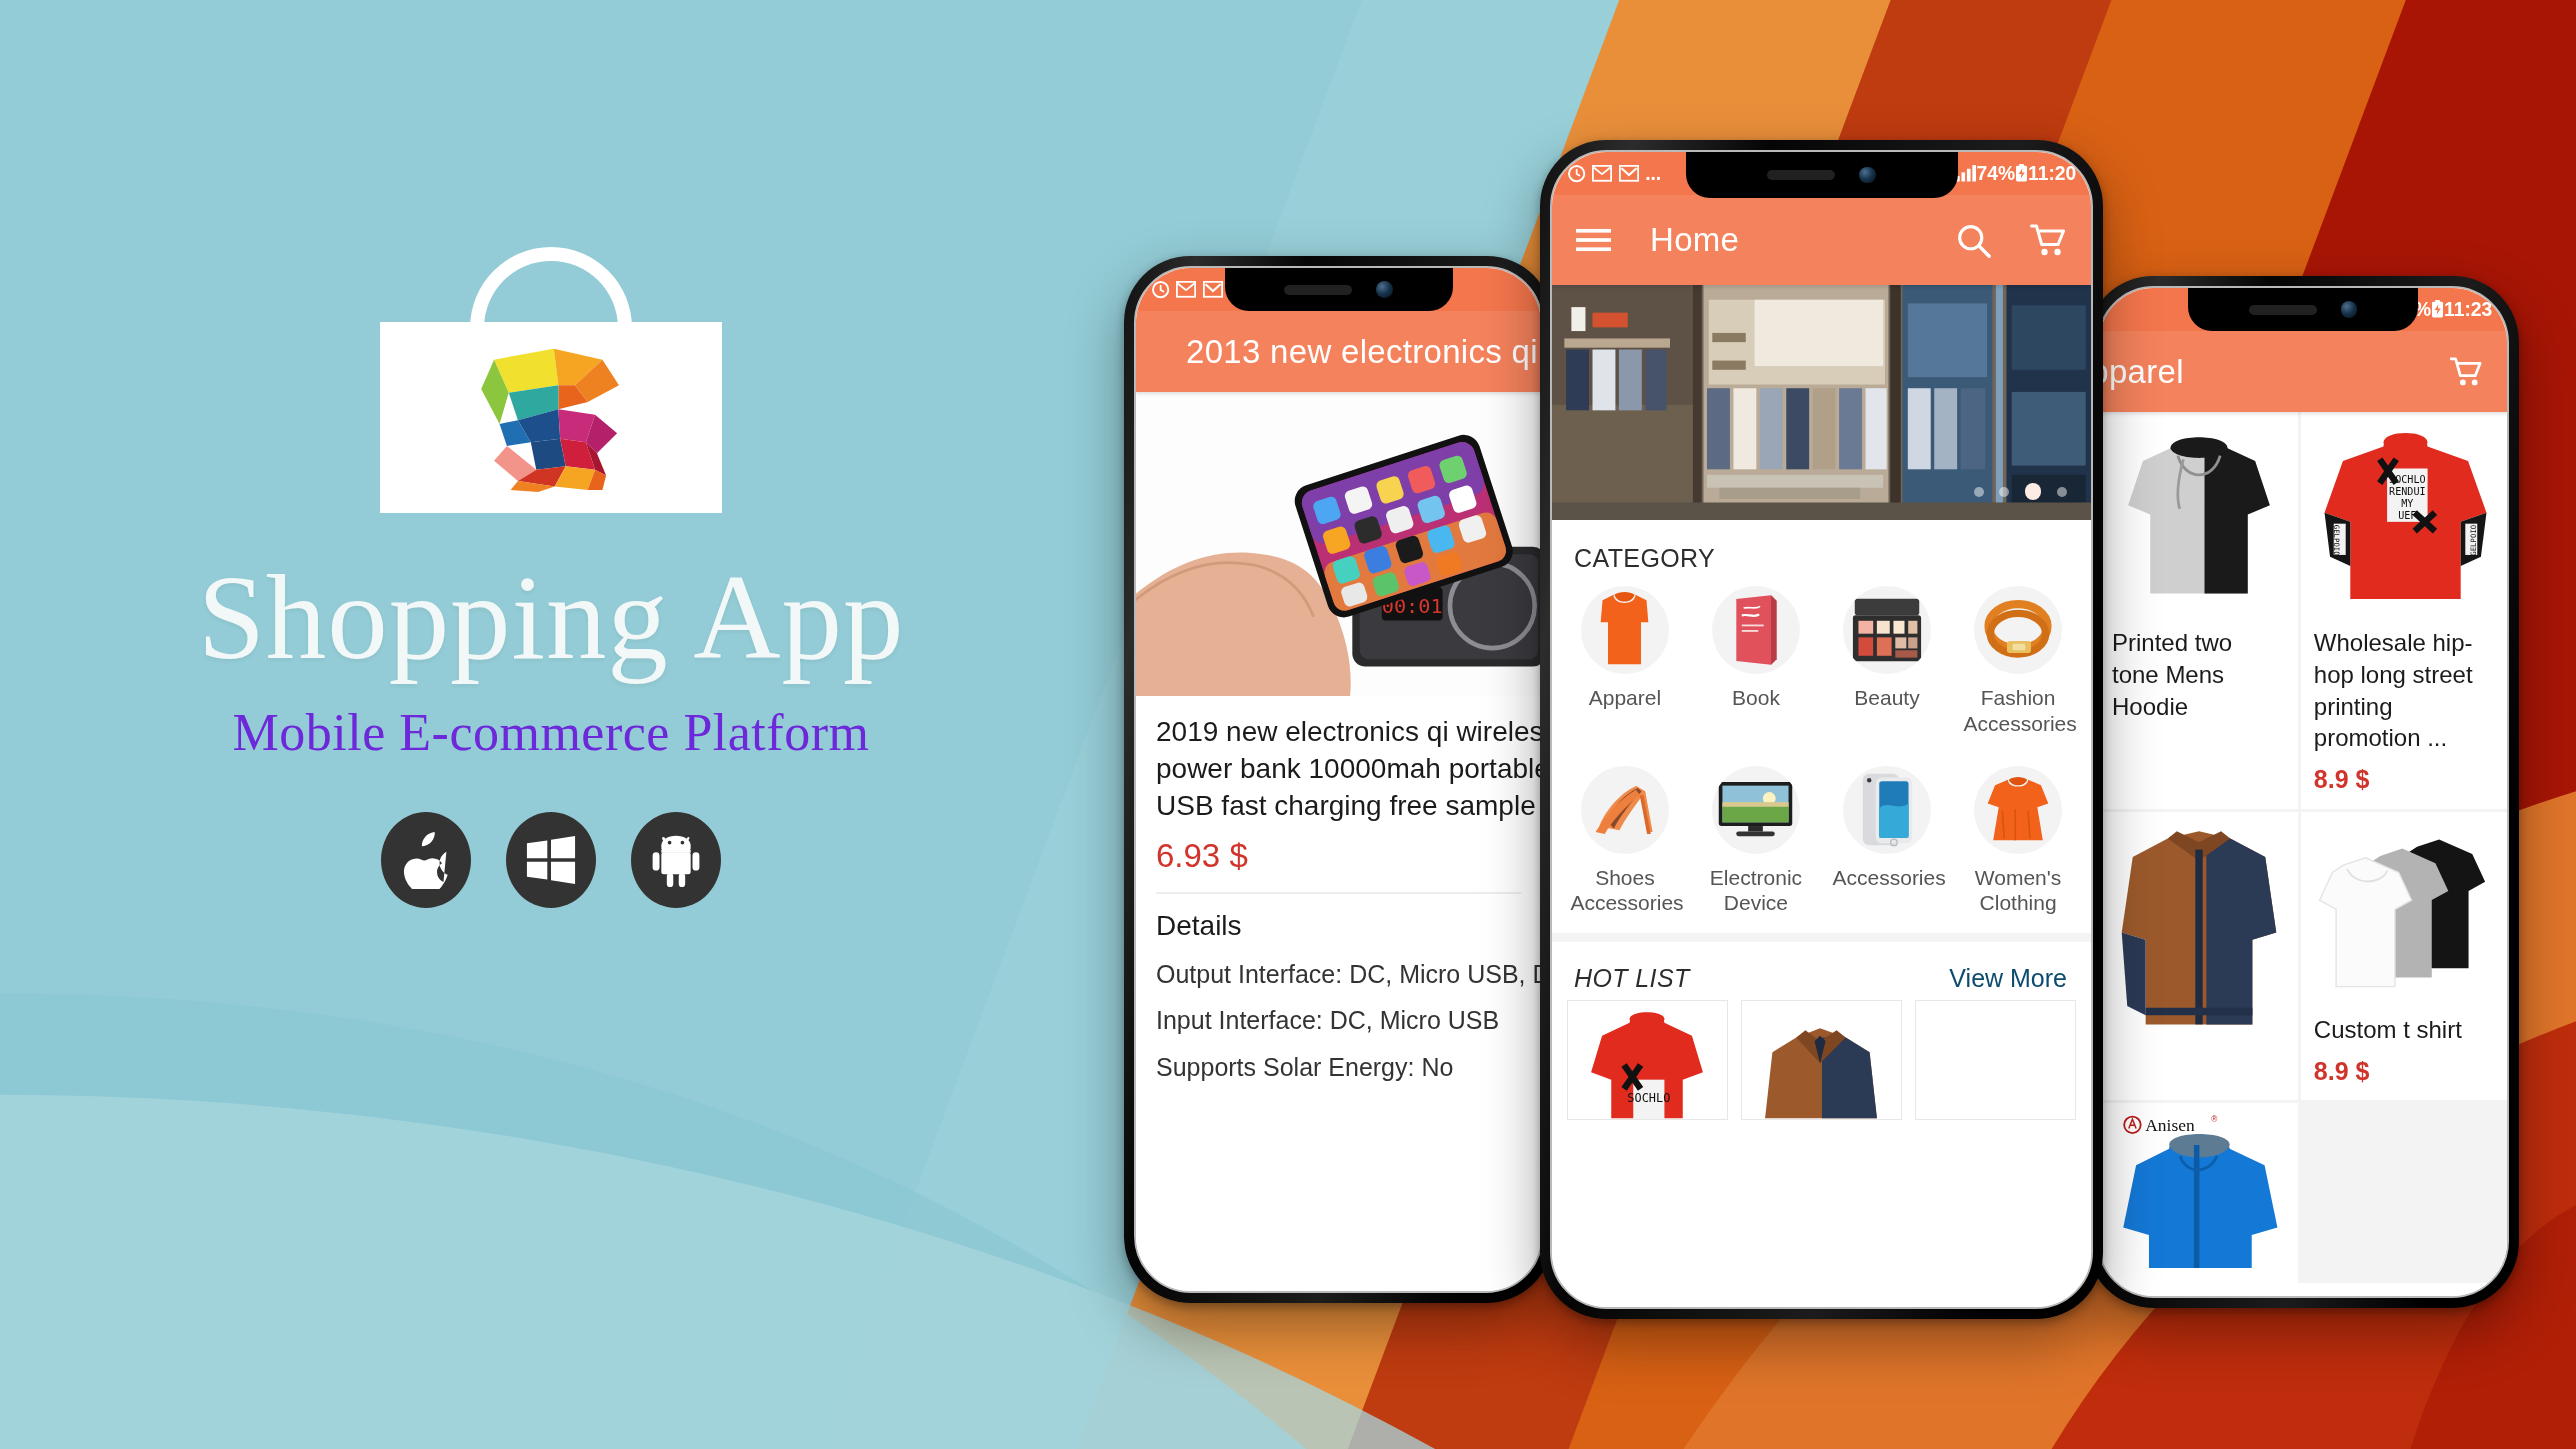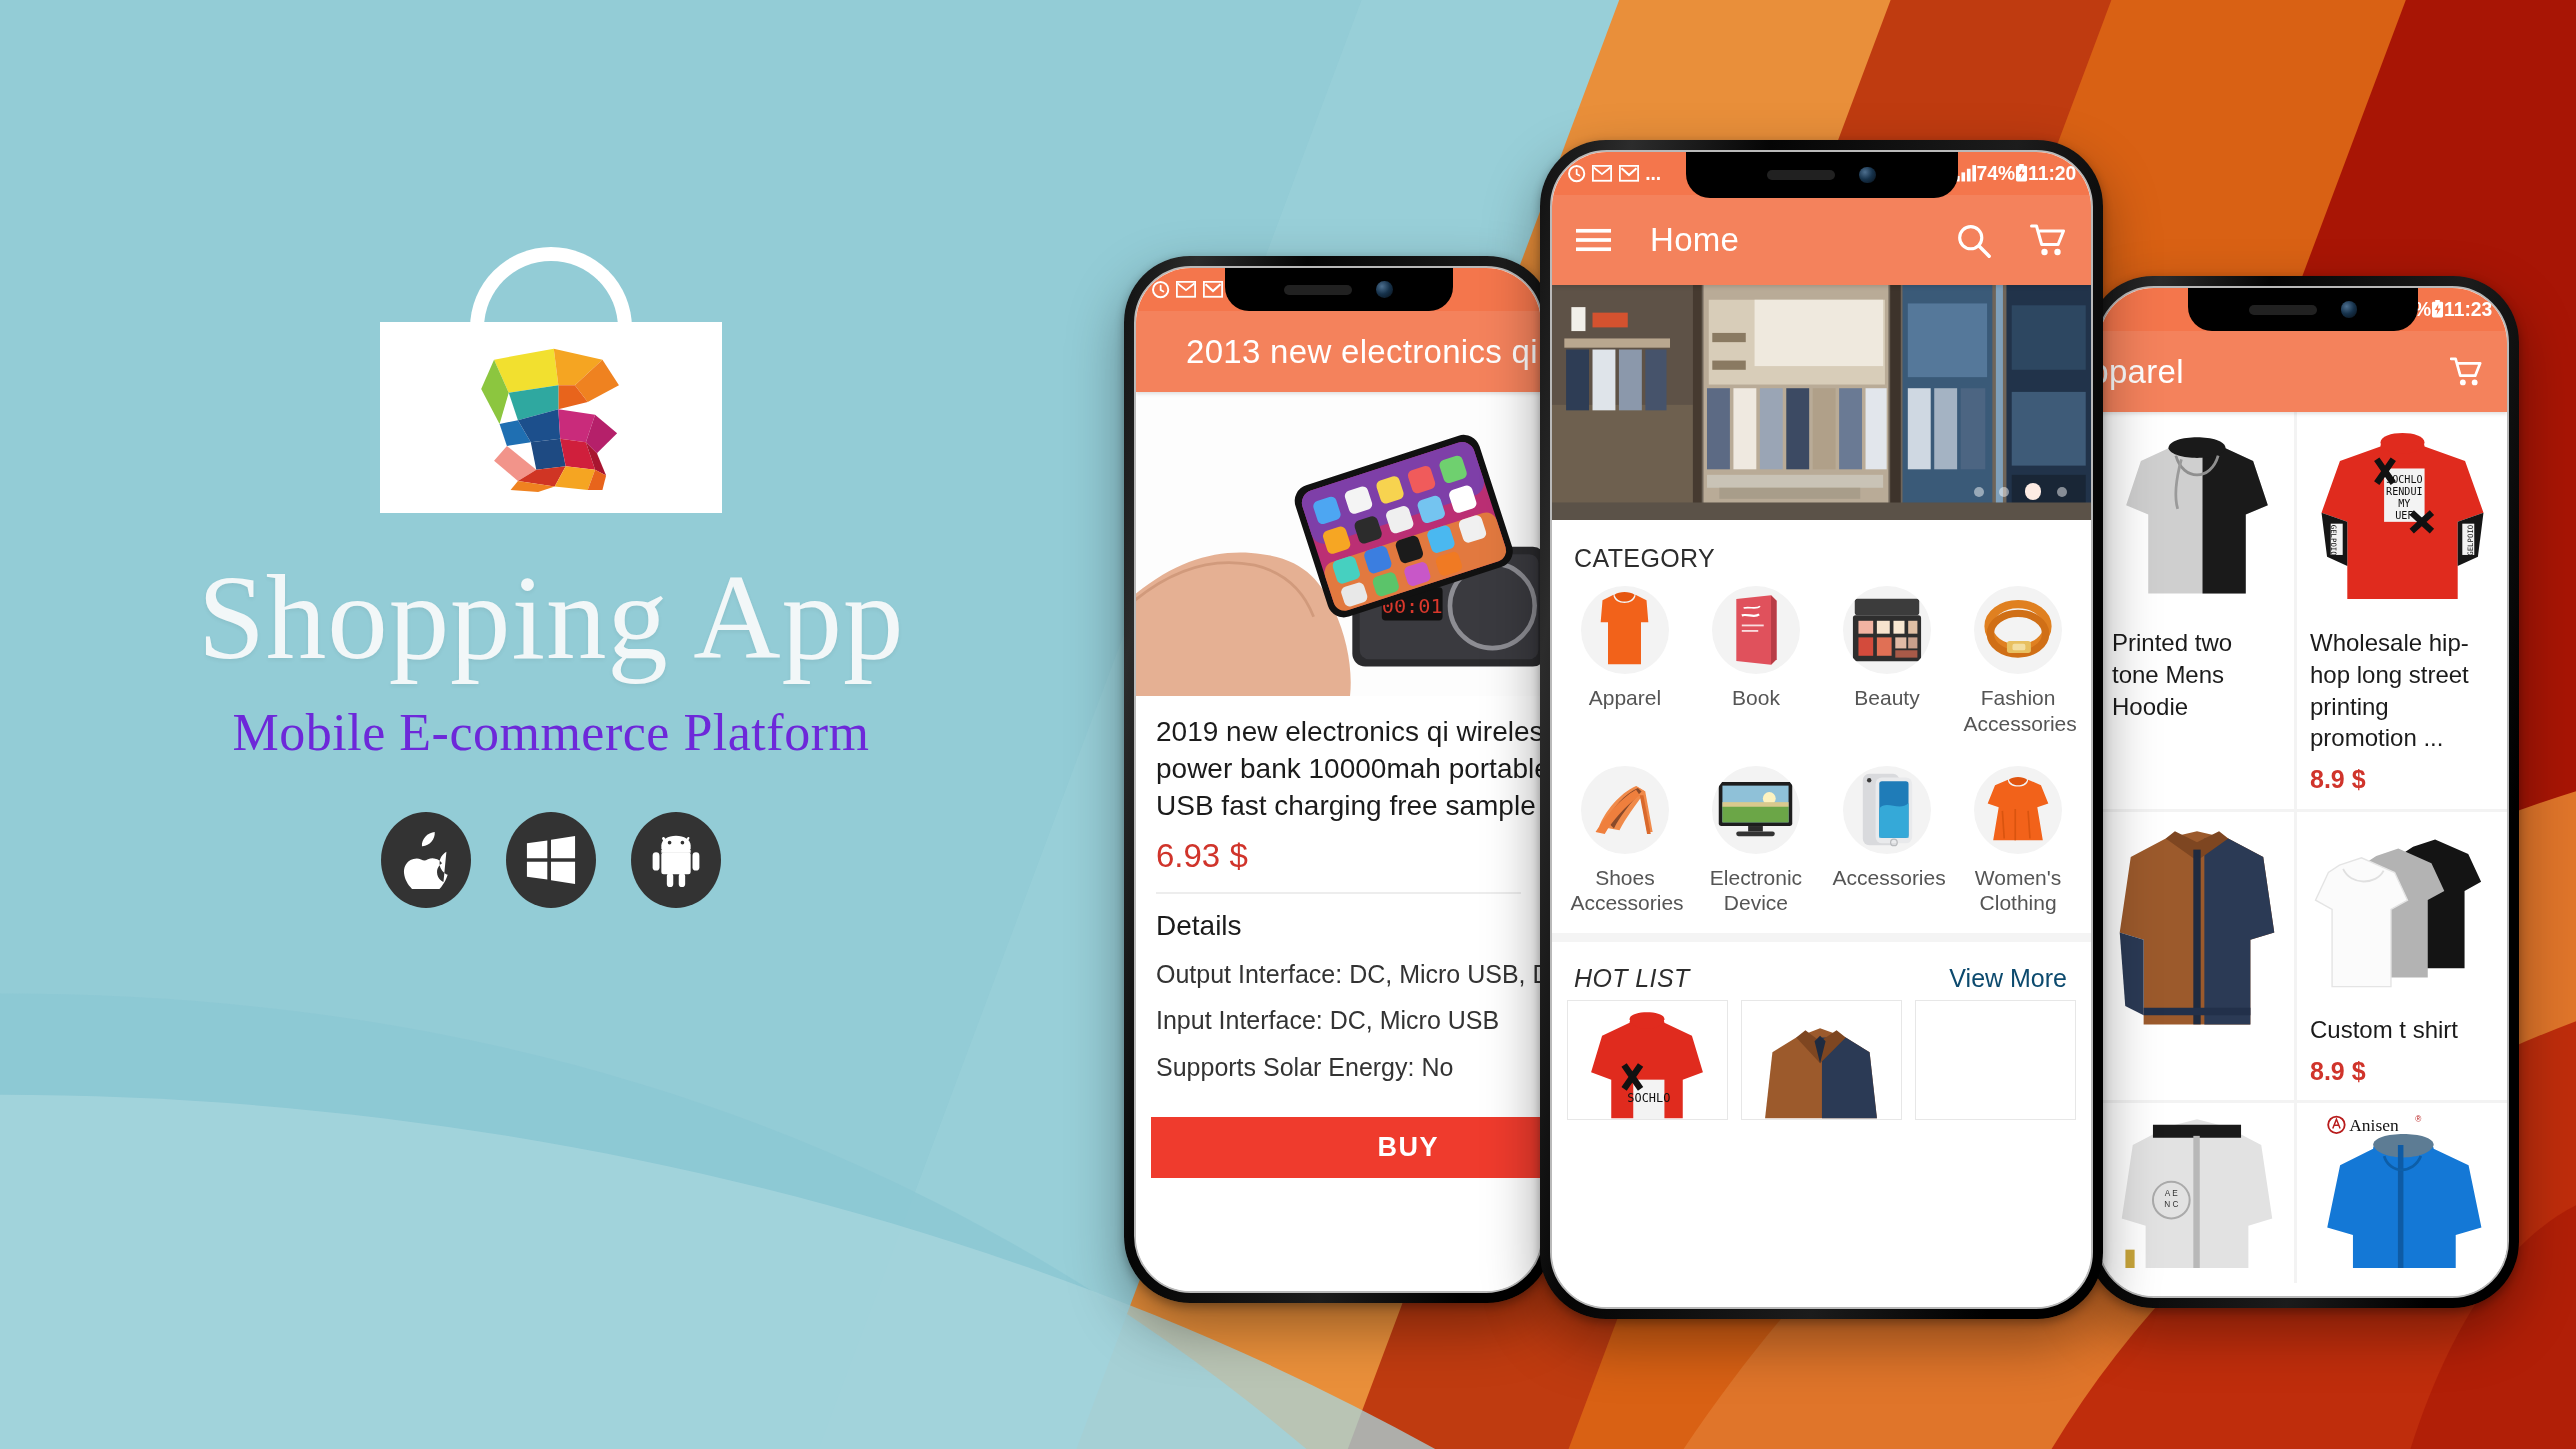--- a/index.html
+++ b/index.html
@@ -328,21 +328,20 @@
       <div class="pd-body">
         <div class="pd-title nowrap" style="white-space:normal; width:515px;">2019 new electronics qi wireless charger power bank 10000mah portable dual USB fast charging free sample</div>
         <div class="pd-price">6.93 $</div>
         <div class="pd-div"></div>
         <div class="pd-details-h">Details</div>
         <div class="pd-spec">Output Interface: DC, Micro USB, Double USB</div>
         <div class="pd-spec">Input Interface: DC, Micro USB</div>
         <div class="pd-spec">Supports Solar Energy: No</div>
       </div>
 
-      <div class="buy-btn" style="width:515px;">BUY</div>
 
     </div>
   </div>
 </div>
 
 <div class="phone" style="left:2087px; top:276px; width:432px; height:1032px;">
   <div class="phone-inner">
     <div class="phone-screen">
 
       <div class="statusbar" style="justify-content:flex-end;">
@@ -439,33 +438,20 @@
               <path d="M112 18 L136 10 L172 26 L186 56 L168 66 L168 150 L104 150 L104 66 L86 56 L100 26 Z" fill="#141414"></path>
               <path d="M72 28 L96 20 L132 36 L146 66 L128 76 L128 160 L64 160 L64 76 L46 66 L60 36 Z" fill="#b3b3b3"></path>
               <path d="M32 38 L56 30 L92 46 L106 76 L88 86 L88 170 L24 170 L24 86 L6 76 L20 46 Z" fill="#fbfbfb" stroke="#e4e4e4" stroke-width="1.5"></path>
               <path d="M36 42 C44 60 72 60 80 44" fill="none" stroke="#e0e0e0" stroke-width="2"></path>
             </svg>
           </div>
           <div class="pcard-name">Custom t shirt</div>
           <div class="pcard-price">8.9 $</div>
         </div>
 
-        <div class="pcard">
-          <div class="pcard-img" style="height:156px; align-items:flex-start;">
-            <svg width="162" height="156" viewBox="0 0 176 170">
-              <path d="M56 16 L88 8 L120 16 L158 36 L170 116 L144 124 L144 200 L32 200 L32 124 L6 116 L18 36 Z" fill="#e2e2e2"></path>
-              <path d="M40 14 L136 14 L136 28 L40 28 Z" fill="#1a1a1a"></path>
-              <rect x="84" y="26" width="7" height="174" fill="#b8b8b8"></rect>
-              <circle cx="60" cy="96" r="20" fill="none" stroke="#aaa" stroke-width="2.2"></circle>
-              <text x="60" y="92" font-size="9" fill="#333" text-anchor="middle">A E</text>
-              <text x="60" y="104" font-size="9" fill="#333" text-anchor="middle">N C</text>
-              <rect x="10" y="150" width="10" height="22" fill="#c9a63b"></rect>
-            </svg>
-          </div>
-        </div>
 
         <div class="pcard">
           <div class="pcard-img" style="height:156px; align-items:flex-start; position:relative;">
             <svg width="173" height="156" viewBox="0 0 188 170">
               <circle cx="22" cy="14" r="9" fill="none" stroke="#b81c1c" stroke-width="2"></circle>
               <path d="M18 18 L22 8 L26 18 M19.5 14.5h5" stroke="#b81c1c" stroke-width="1.6" fill="none"></path>
               <text x="36" y="21" font-size="19" fill="#111" font-family="'Liberation Serif',serif">Anisen</text>
               <text x="108" y="11" font-size="9" fill="#b81c1c">®</text>
               <path d="M62 40 C62 24 128 24 128 40 L166 58 L180 126 L152 134 L152 210 L40 210 L40 134 L12 126 L26 58 Z" fill="#1478d6"></path>
               <path d="M62 36 C62 20 128 20 128 36 C122 54 68 54 62 36Z" fill="#5d7c94"></path>

